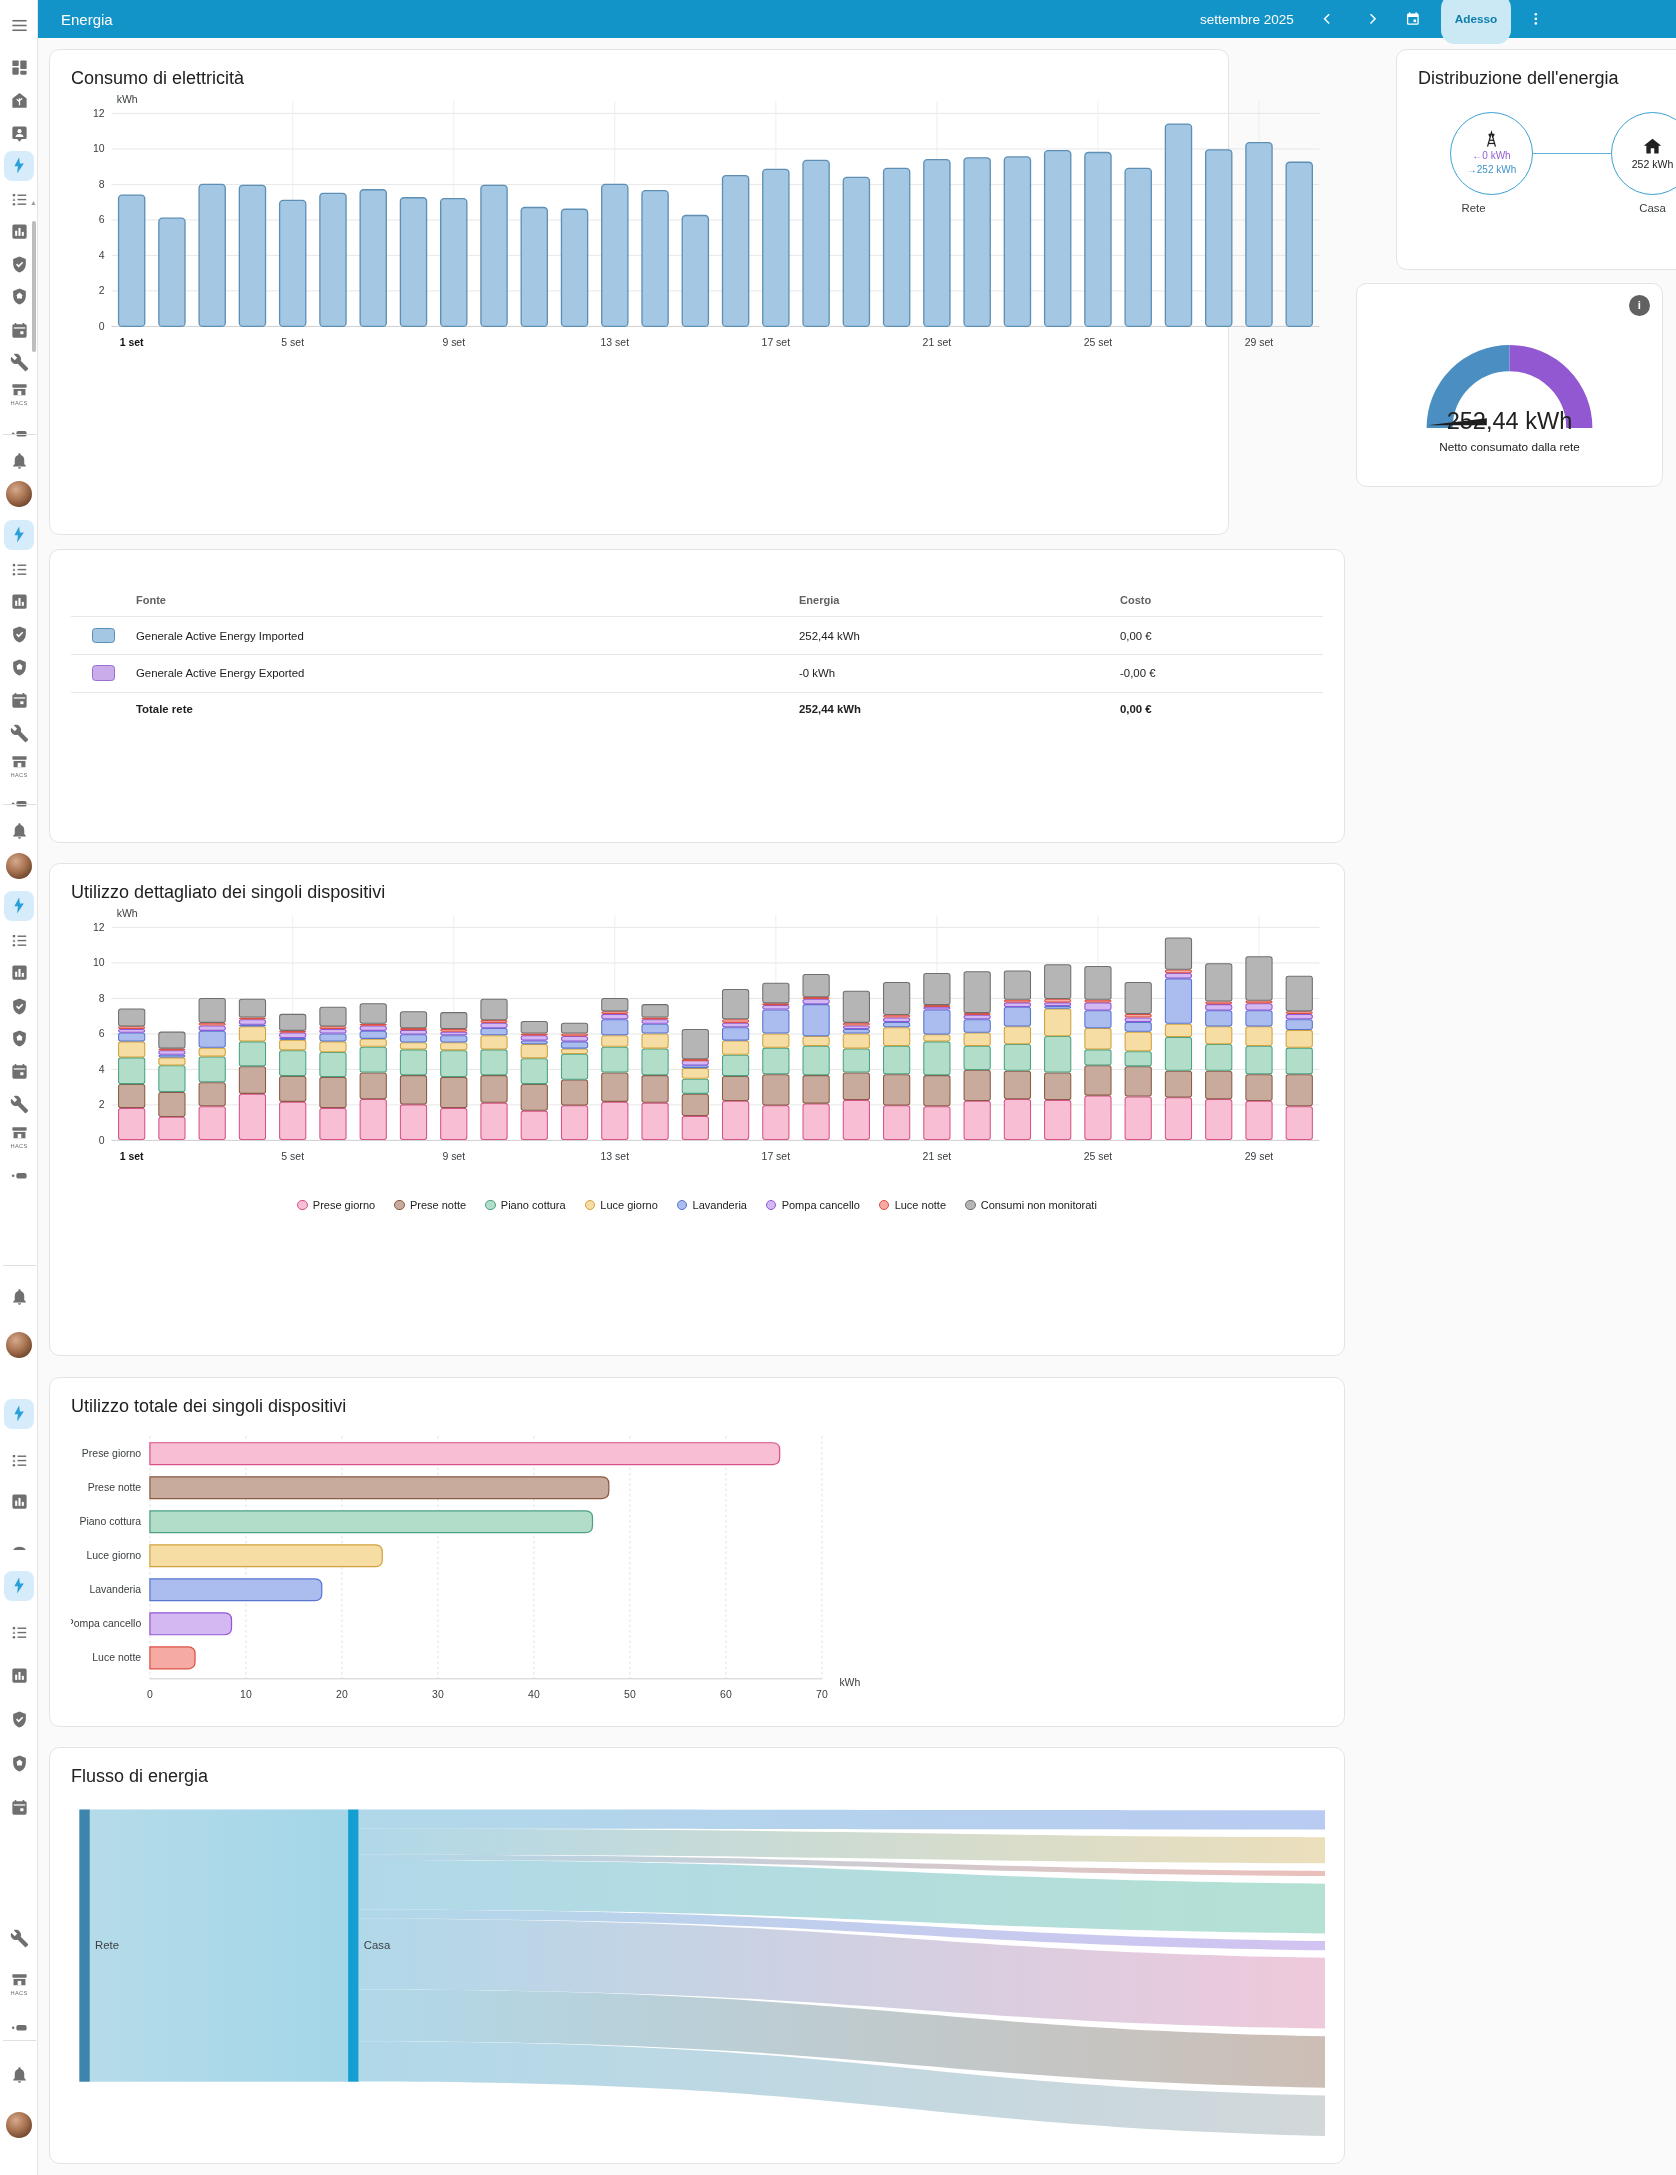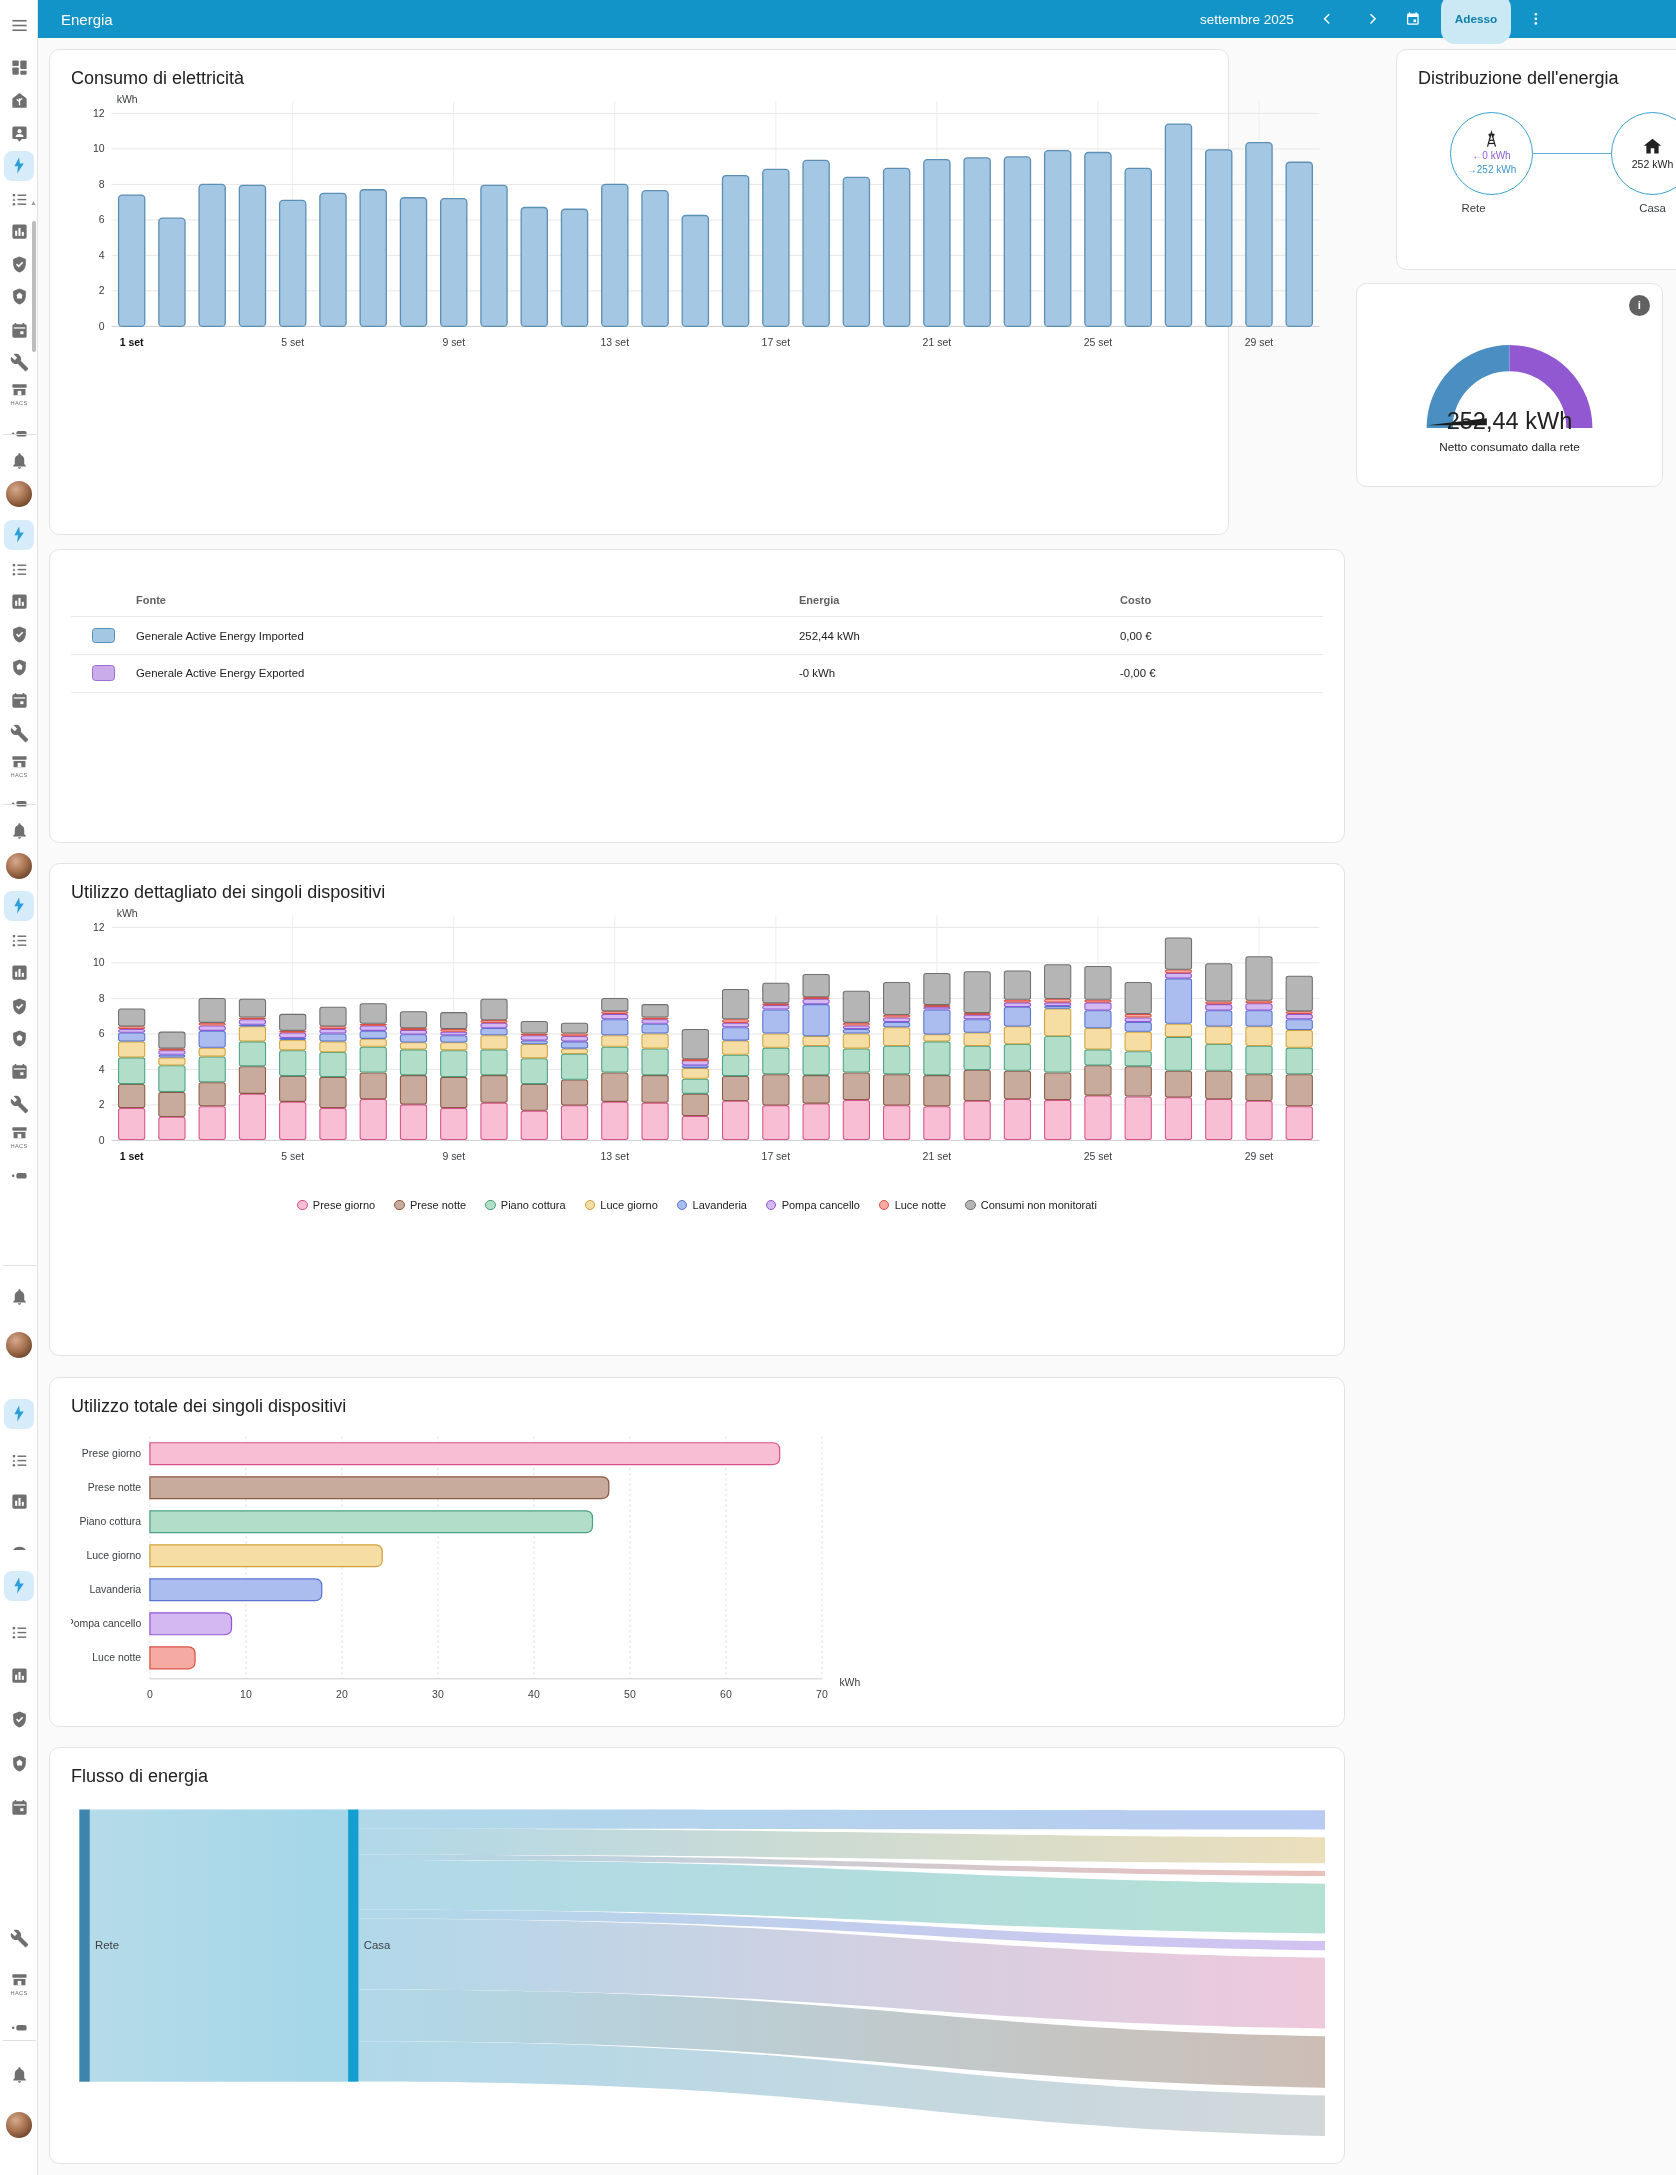--- a/index.html
+++ b/index.html
@@ -616,20 +616,30 @@
         </tr>
         <tr>
           <td>
               <span class="src-cell">
             <span class="swatch" style="background:#cbaceb;border-color:#9b6fd0;"></span>
             <span>Generale Active Energy Exported</span>
               </span>
             </td>
           <td>-0 kWh</td>
           <td>-0,00 €</td>
+        </tr>
+        <tr class="total-row">
+          <td>
+              <span class="src-cell">
+                <span class="swatch-spacer"></span>
+            <span>Totale rete</span>
+              </span>
+            </td>
+          <td>252,44 kWh</td>
+          <td>0,00 €</td>
         </tr>
       </tbody>
     </table>
   </section>
 
   <section class="card" id="card-detail">
     <div class="card-title">Utilizzo dettagliato dei singoli dispositivi</div>
     <svg class="chart" id="chart-detail" width="1254" height="288" viewBox="0 0 1436 330">
         <line x1="46" y1="272" x2="1430" y2="272" stroke="#c7c7c7" stroke-width="1"></line>
         <text x="38" y="276" text-anchor="end" class="axis-text">0</text>

